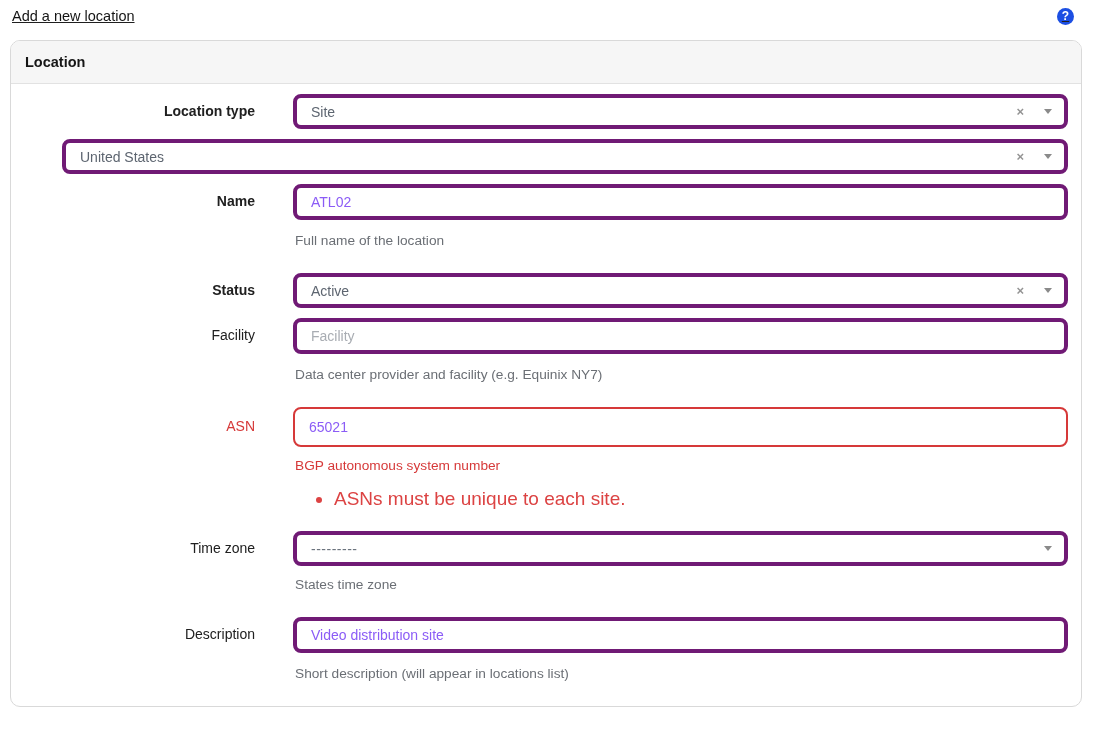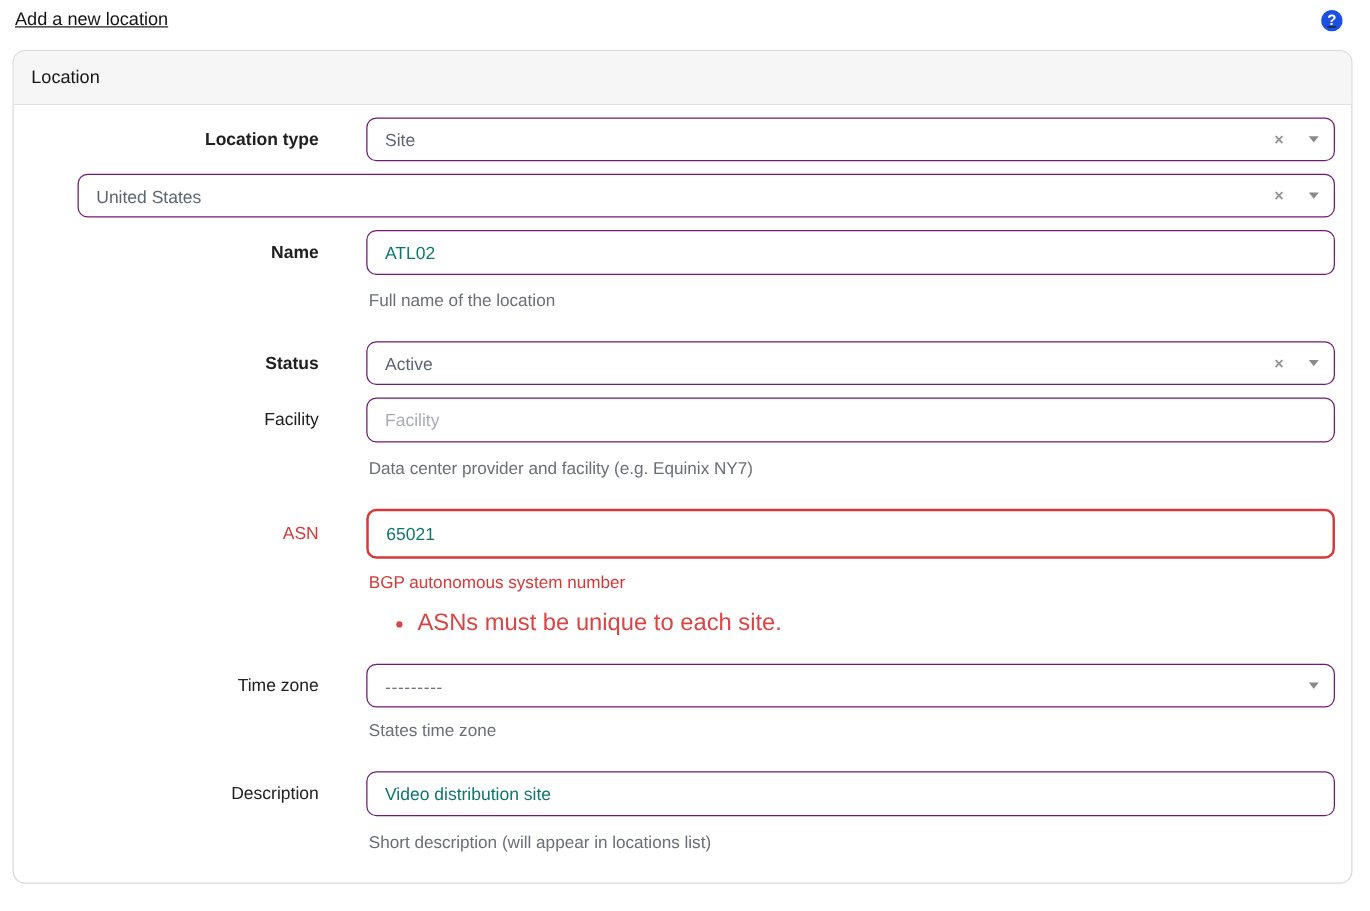--- a/index.html
+++ b/index.html
@@ -29,53 +29,53 @@
     margin: 8px 14px 0 10px;
     border: 1px solid #d9d9d9;
     border-radius: 10px;
     background: #ffffff;
   }
   .card-header {
     background: #f6f6f6;
     border-bottom: 1px solid #e2e2e2;
     border-radius: 9px 9px 0 0;
     padding: 13px 14px;
-    font-weight: normal;
+    font-weight: bold;
     font-size: 14.5px;
     color: #161616;
   }
   .card-body { padding: 10px 13px 24px 13px; }
   
   .form-row { display: flex; margin-bottom: 10px; justify-content: space-between; }
   .form-row.with-helper { margin-bottom: 24px; }
   .form-row:last-child { margin-bottom: 0; }
   .label-col {
     flex: none; width: 231px; text-align: right;
     padding-top: 9px; color: #202020; line-height: 17px;
   }
   .label-col.required { font-weight: bold; }
   .label-col.danger { color: #d63939; }
   .field-col { flex: 1; margin-left: 38px; min-width: 0; }
   
   .control {
     display: flex; align-items: center;
     height: 35px;
-    border: 1px solid #701a75;
+    border: 4px solid #701a75;
     border-radius: 8px;
     background: #fff;
     padding: 0 12px 0 14px;
     cursor: pointer;
   }
   .control.text { height: 36px; cursor: text; }
   .control.error { height: 40px; border: 2px solid #d63939; }
   .select-value { color: #5d6570; }
   .select-value.dashes { color: #6c747e; letter-spacing: 0.5px; }
   .text-input {
     width: 100%; border: none; outline: none; background: transparent;
-    font: inherit; color: #0f766e; padding: 0;
+    font: inherit; color: #8b5cf6; padding: 0;
   }
   .text-input::placeholder { color: #a9adb3; }
   .select-icons { margin-left: auto; display: flex; align-items: center; gap: 20px; }
   .clear-x {
     color: #939393; font-weight: bold; font-size: 13px; line-height: 1; cursor: pointer;
   }
   .caret {
     width: 0; height: 0;
     border-left: 4.5px solid transparent;
     border-right: 4.5px solid transparent;

